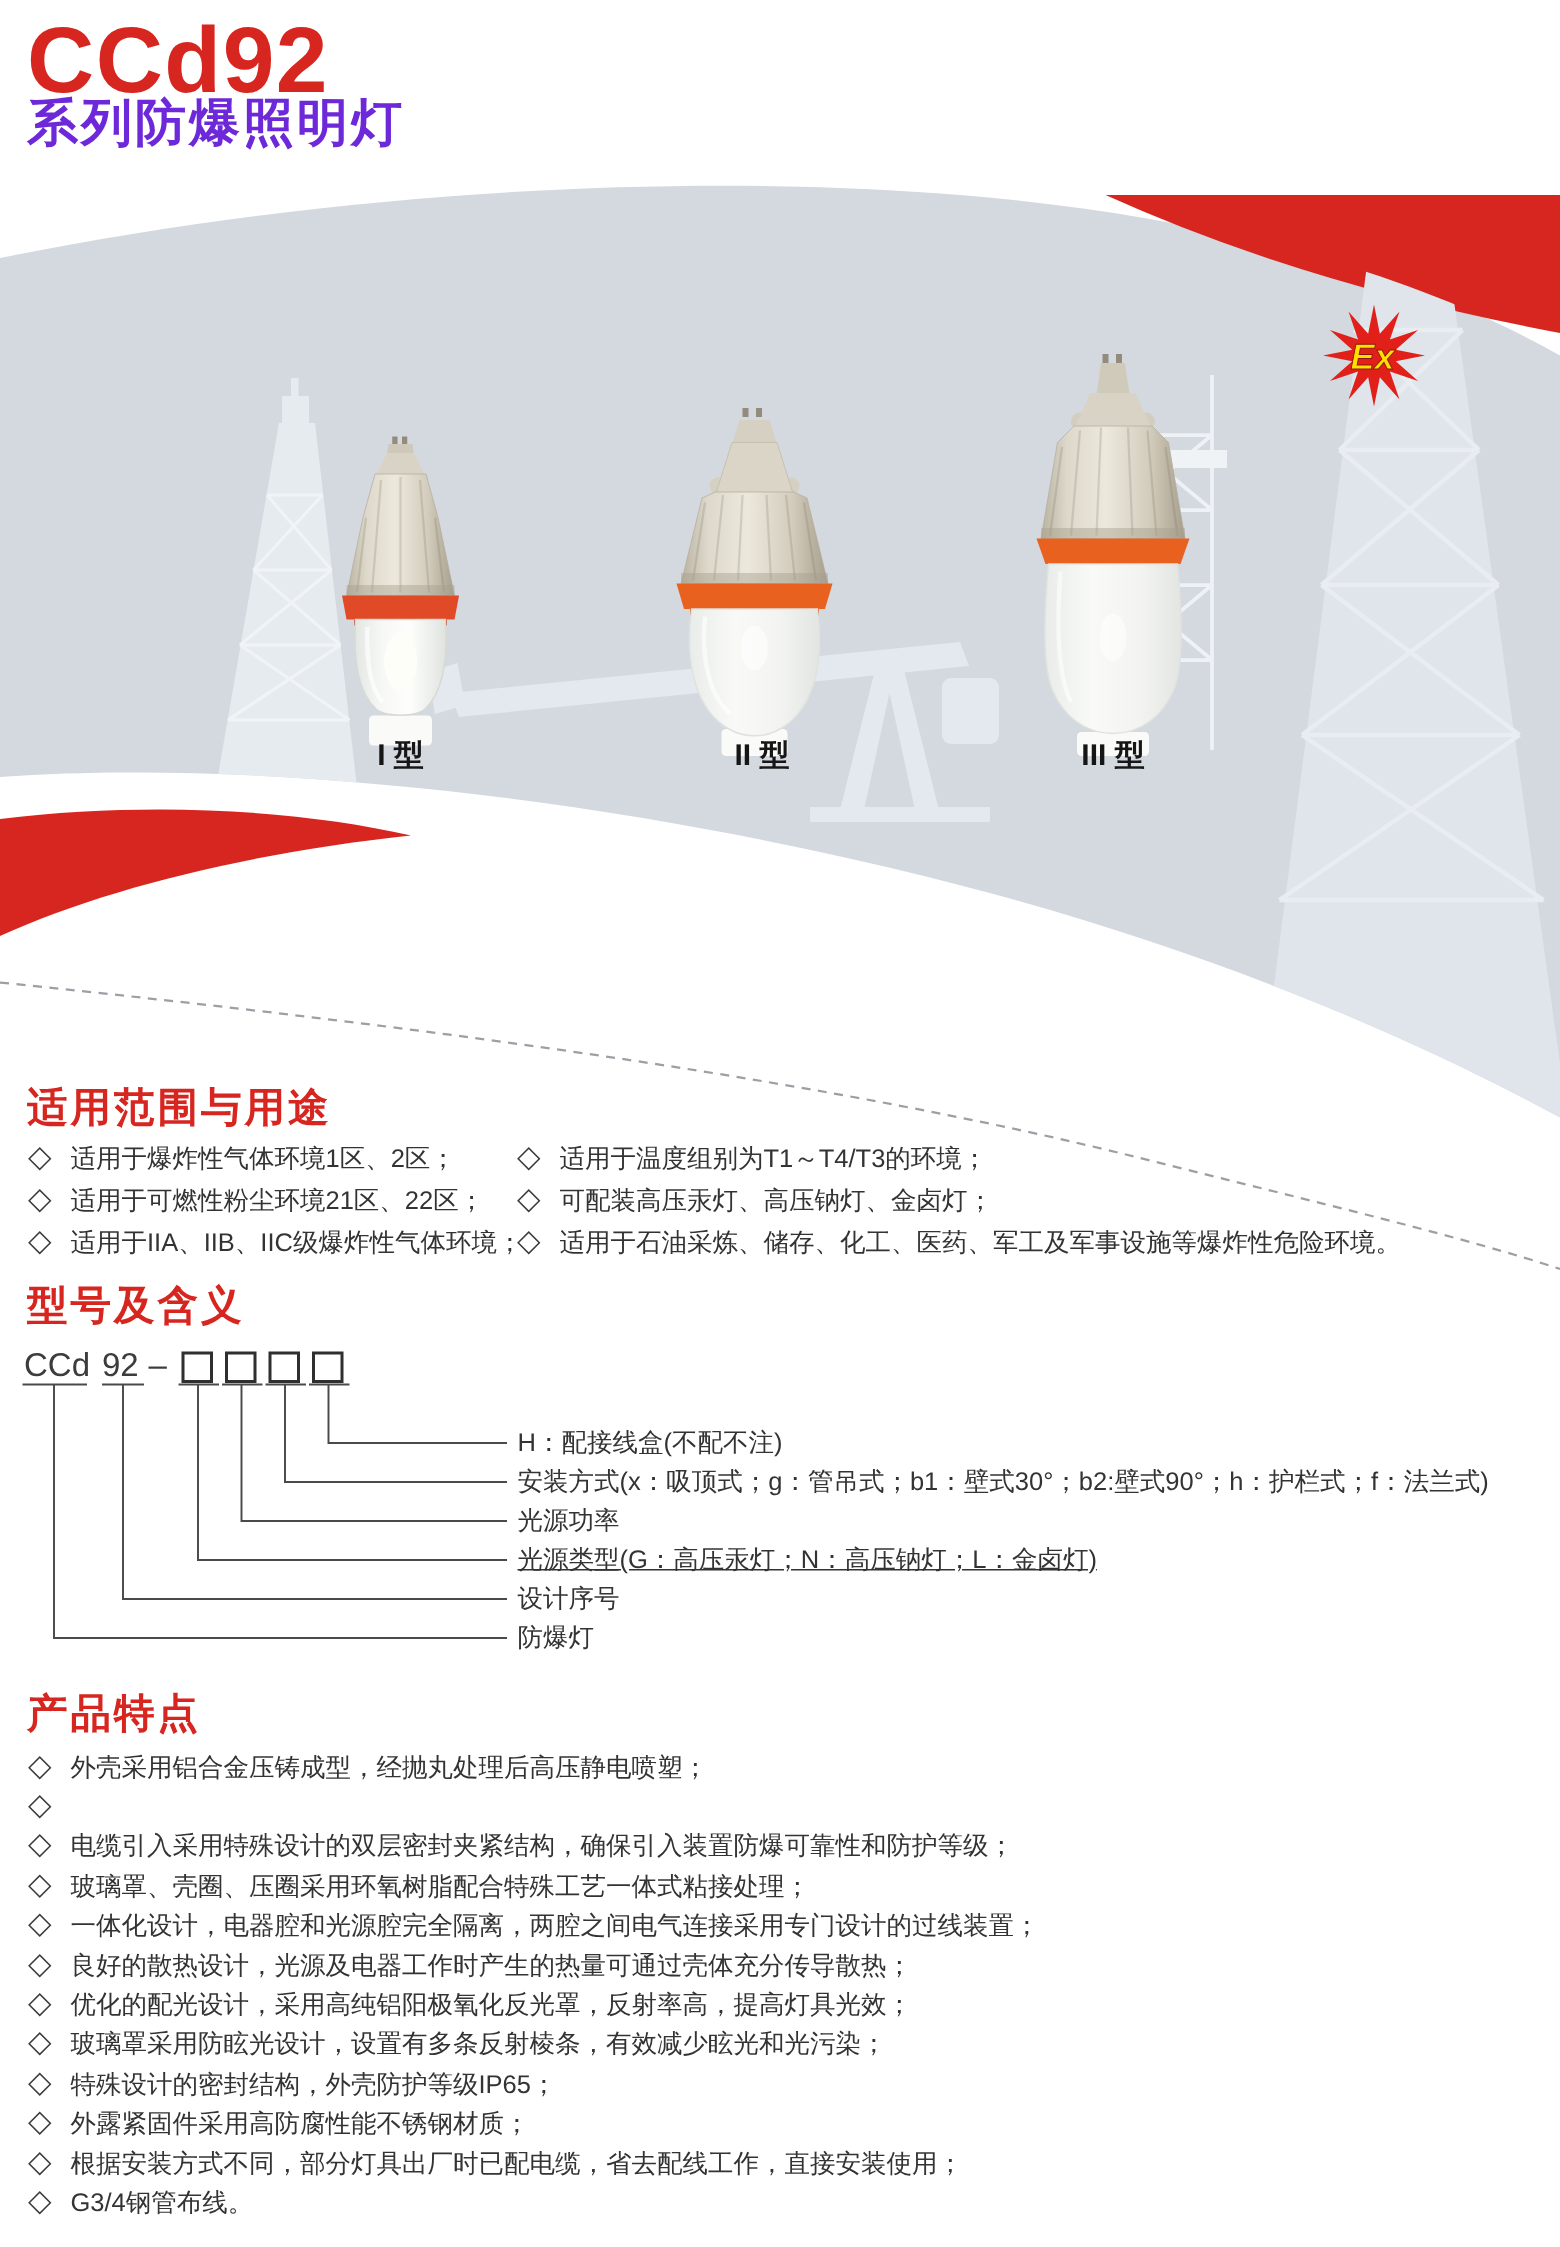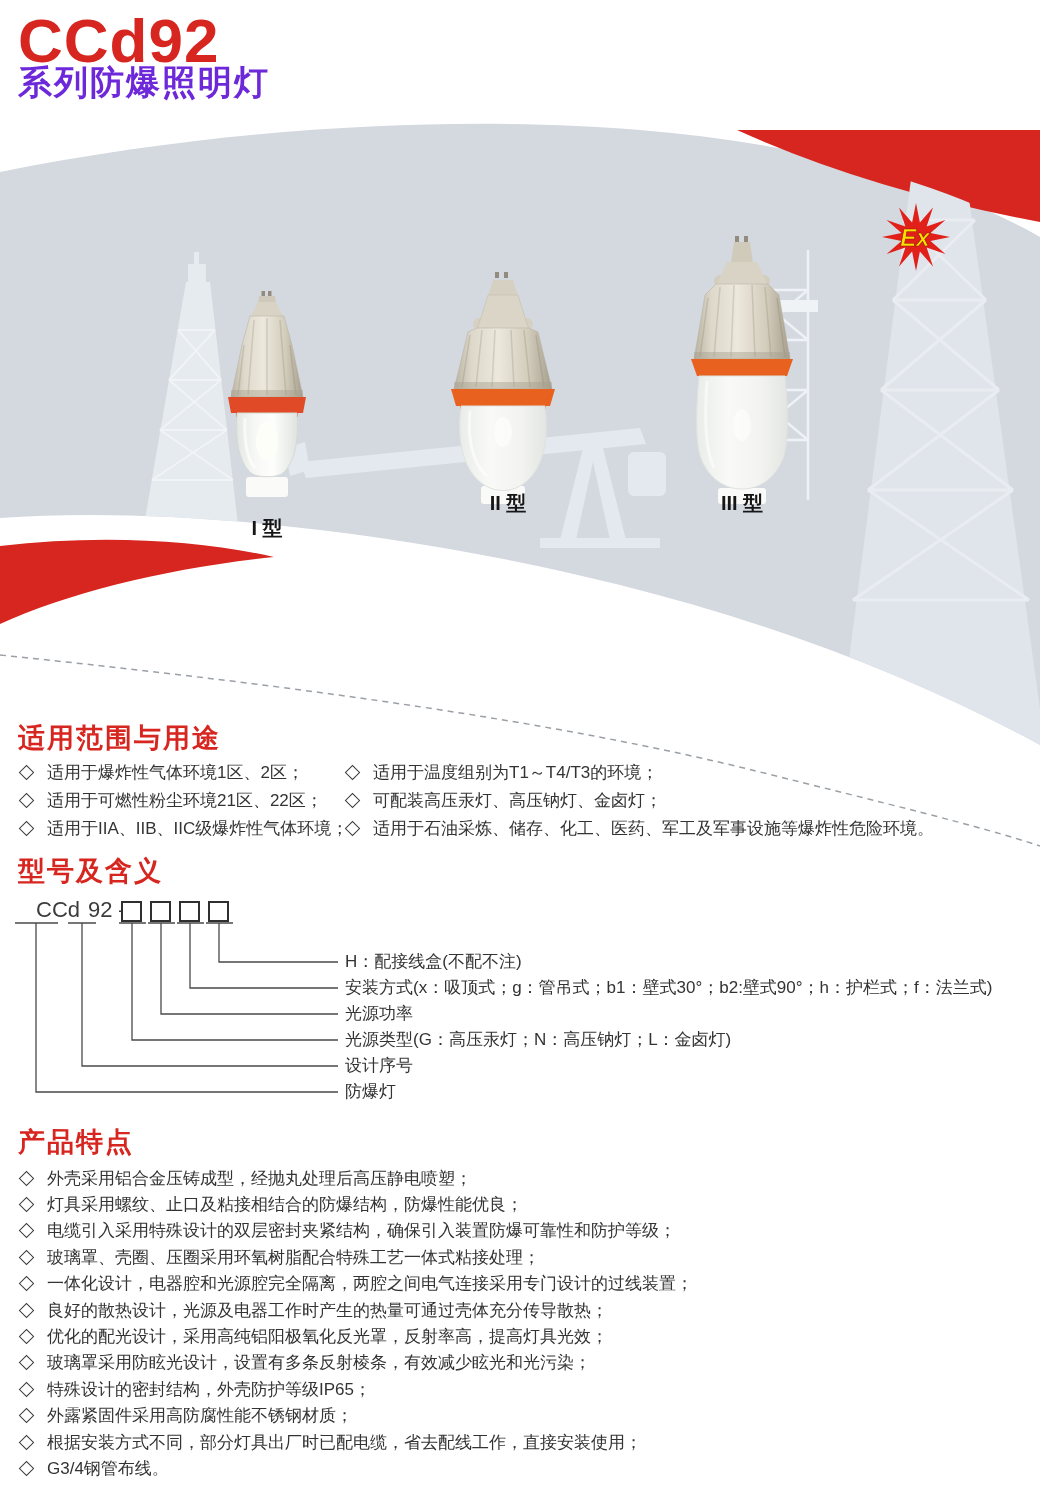--- a/index.html
+++ b/index.html
@@ -18,21 +18,21 @@
   .lamp-label{top:490px;width:80px;text-align:center;font-size:20px;font-weight:bold;color:#161616;z-index:3;}
   
   .sec-heading{font-size:27px;font-weight:bold;color:#d7261f;letter-spacing:2px;line-height:1.2;z-index:2;}
   
   .col{z-index:2;}
   .bullet-row{display:flex;align-items:center;height:28px;white-space:nowrap;}
   .feature-row{height:26.4px;}
   .diamond{width:9px;height:9px;border:1.6px solid #3b3b3b;transform:rotate(45deg);flex:0 0 auto;margin:0 15px 0 3px;background:transparent;}
   .bullet-text{font-size:17px;color:#333;}
   
-  .model-code{font-size:22px;color:#3c3c3c;z-index:2;line-height:1;margin-left:20px;}
+  .model-code{font-size:22px;color:#3c3c3c;z-index:2;line-height:1;}
   .mbox{width:17px;height:17px;border:2px solid #2f2f2f;background:#fff;z-index:2;}
   .callout{left:345px;font-size:17px;color:#333;white-space:nowrap;line-height:22px;z-index:2;}
 </style>
 </head>
 <body>
 
 <div class="page">
 
   <svg class="abs" style="left:0;top:0;z-index:0;" width="1040" height="860" viewBox="0 0 1040 860">
     <defs>
@@ -145,21 +145,21 @@
     </g>
 
     <path d="M0,546 C100,534 200,540 274,557 C170,568 70,592 0,624 Z" fill="#d7261f"></path>
 
     <path d="M0,655 C300,686 560,722 760,772 C880,802 980,826 1040,846" stroke="#9aa0a6" stroke-width="1.5" stroke-dasharray="6 5" fill="none"></path>
   </svg>
 
   <div class="abs brand-title">CCd92</div>
   <div class="abs brand-sub">系列防爆照明灯</div>
 
-  <div class="abs lamp-label" style="left:227px;margin-top:25px;">I 型</div>
+  <div class="abs lamp-label" style="left:227px;">I 型</div>
   <div class="abs lamp-label" style="left:468px;">II 型</div>
   <div class="abs lamp-label" style="left:702px;">III 型</div>
 
   <div class="abs sec-heading" style="left:18px;top:722px;">适用范围与用途</div>
   <div class="abs col" style="left:18px;top:758px;">
     <div class="bullet-row">
       <span class="diamond"></span>
       <span class="bullet-text">适用于爆炸性气体环境1区、2区；</span>
     </div>
     <div class="bullet-row">
@@ -197,33 +197,32 @@
   <div class="abs mbox" style="left:208px;top:901px;"></div>
 
   <svg class="abs" style="left:0;top:890px;z-index:1;" width="1040" height="230" viewBox="0 0 1040 230">
     <path d="M15,33H58 M68,33H96 M119,33H146 M148,33H175 M177,33H204 M206,33H233" stroke="#4a4a4a" stroke-width="1.4" fill="none"></path>
     <path d="M219,33V72H338 M190,33V98H338 M161,33V124H338 M132,33V150H338 M82,33V176H338 M36,33V202H338" stroke="#4a4a4a" stroke-width="1.3" fill="none"></path>
   </svg>
 
   <div class="abs callout" style="top:951px;">H：配接线盒(不配不注)</div>
   <div class="abs callout" style="top:977px;">安装方式(x：吸顶式；g：管吊式；b1：壁式30°；b2:壁式90°；h：护栏式；f：法兰式)</div>
   <div class="abs callout" style="top:1003px;">光源功率</div>
-  <div class="abs callout" style="top:1029px;">光源类型(G：高压汞灯；N：高压钠灯；L：金卤灯)</div>
+  <div class="abs callout" style="top:1029px;text-decoration:underline;">光源类型(G：高压汞灯；N：高压钠灯；L：金卤灯)</div>
   <div class="abs callout" style="top:1055px;">设计序号</div>
   <div class="abs callout" style="top:1081px;">防爆灯</div>
 
   <div class="abs sec-heading" style="left:18px;top:1126px;">产品特点</div>
   <div class="abs col" style="left:18px;top:1165px;">
     <div class="bullet-row feature-row">
       <span class="diamond"></span>
       <span class="bullet-text">外壳采用铝合金压铸成型，经抛丸处理后高压静电喷塑；</span>
     </div>
     <div class="bullet-row feature-row">
       <span class="diamond"></span>
-      <span class="bullet-text">灯具采用螺纹、止口及粘接相结合的防爆结构，防爆性能优良；</span>
     </div>
     <div class="bullet-row feature-row">
       <span class="diamond"></span>
       <span class="bullet-text">电缆引入采用特殊设计的双层密封夹紧结构，确保引入装置防爆可靠性和防护等级；</span>
     </div>
     <div class="bullet-row feature-row">
       <span class="diamond"></span>
       <span class="bullet-text">玻璃罩、壳圈、压圈采用环氧树脂配合特殊工艺一体式粘接处理；</span>
     </div>
     <div class="bullet-row feature-row">

